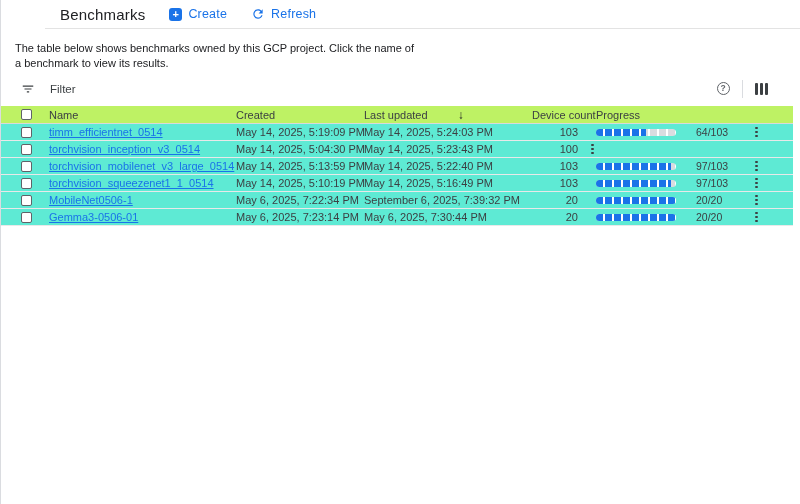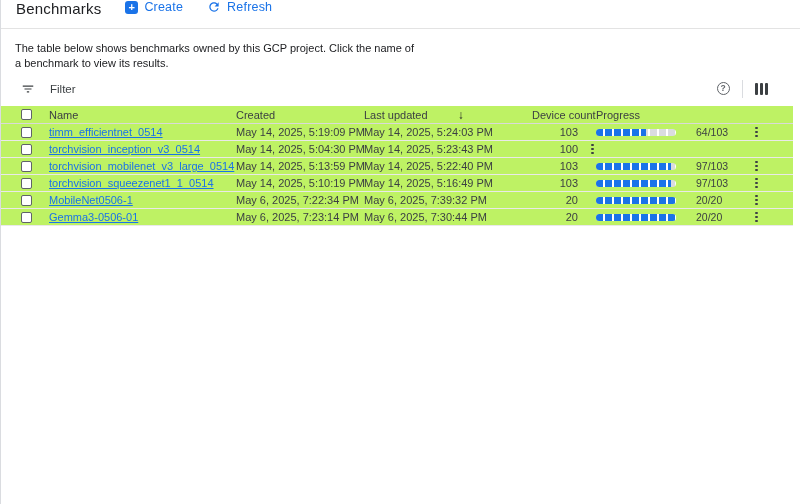--- a/index.html
+++ b/index.html
@@ -7,21 +7,21 @@
   body {
     width: 800px; height: 504px;
     background: #fff;
     font-family: "Liberation Sans", sans-serif;
     color: #202124;
     border-left: 1px solid #dadce0;
     overflow: hidden;
     position: relative;
   }
   
-  .topbar { display: flex; align-items: flex-start; height: 29px; padding-left: 15px; border-bottom: 1px solid #e3e3e3; }
+  .topbar { display: flex; align-items: center; height: 29px; padding-left: 15px; border-bottom: 1px solid #e3e3e3; margin-left: 44px; }
   .page-title { font-size: 15px; font-weight: 500; letter-spacing: .2px; color: #202124; margin: 0; }
   .tb-btn { display: inline-flex; align-items: center; gap: 6px; margin-left: 24px; color: #1a73e8; font-size: 12.5px; font-weight: 500; background: none; border: none; padding: 0; cursor: pointer; font-family: inherit; letter-spacing: .2px; }
   .create-ic { width: 13px; height: 13px; background: #1a73e8; border-radius: 3px; color: #fff; display: flex; align-items: center; justify-content: center; font-size: 11px; font-weight: 700; line-height: 1; }
   .refresh-ic { width: 14px; height: 14px; display: block; }
   
   .desc { margin: 12px 0 0 14px; font-size: 11px; line-height: 15px; color: #202124; }
   
   .toolbar { display: flex; align-items: center; height: 21px; margin-top: 7px; padding: 0 32px 0 20px; }
   .filter-btn { display: inline-flex; align-items: center; gap: 15px; font-size: 11.5px; font-weight: 500; color: #3c4043; background: none; border: none; padding: 0; cursor: pointer; font-family: inherit; }
   .toolbar-right { margin-left: auto; display: inline-flex; align-items: center; gap: 12px; }
@@ -30,21 +30,21 @@
   .cols-ic { display: flex; gap: 1.5px; cursor: pointer; }
   .cols-ic i { width: 3.5px; height: 12px; background: #3c4043; border-radius: 1px; }
   
   .table { margin: 7px 7px 0 0; }
   .trow, .thead {
     display: grid;
     grid-template-columns: 48px 187px 128px 168px 52px 164px 1fr;
     align-items: center;
   }
   .thead { height: 18px; background: #bef264; font-size: 11px; font-weight: 500; color: #3c4043; border-bottom: 1px solid #d9d9d9; }
-  .trow { height: 17px; border-bottom: 1px solid #e9e9e9; font-size: 11px; color: #3c4043; background: #bef264; }
+  .trow { height: 17px; border-bottom: 1px solid #e9e9e9; font-size: 11px; color: #3c4043; background: #5eead4; }
   .cell { min-width: 0; white-space: nowrap; }
   .c-check { padding-left: 20px; display: flex; align-items: center; }
   .checkbox { width: 11px; height: 11px; border: 1.5px solid #5f6368; border-radius: 2px; background: #fff; display: inline-block; cursor: pointer; }
   .name-link { color: #1a73e8; text-decoration: underline; cursor: pointer; }
   .c-count { text-align: right; padding-right: 6px; }
   .c-progress { display: flex; align-items: center; gap: 12px; padding-left: 12px; }
   .pbar { width: 80px; height: 7px; border-radius: 4px; overflow: hidden; position: relative; display: inline-block;
           background: repeating-linear-gradient(to right, #dadce0 0 7px, #ffffff 7px 9px); }
   .pbar-fill { position: absolute; left: 0; top: 0; height: 100%;
           background: repeating-linear-gradient(to right, #1a73e8 0 7px, #ffffff 7px 9px); }
@@ -196,21 +196,21 @@
         </span>
       </div>
   </div>
 
   <div class="trow">
     <div class="cell c-check">
         <span class="checkbox"></span>
       </div>
     <div class="cell"><a class="name-link">MobileNet0506-1</a></div>
     <div class="cell">May 6, 2025, 7:22:34 PM</div>
-    <div class="cell">May 6, 2025, 7:39:32 PM</div>
+    <div class="cell">September 6, 2025, 7:39:32 PM</div>
     <div class="cell c-count">20</div>
     <div class="cell c-progress">
       <span class="pbar">
           <span class="pbar-fill" style="width: 100%;"></span>
         </span>
       <span class="plabel">20/20</span>
     </div>
     <div class="cell c-kebab">
         <span class="kebab">
           <i></i>

